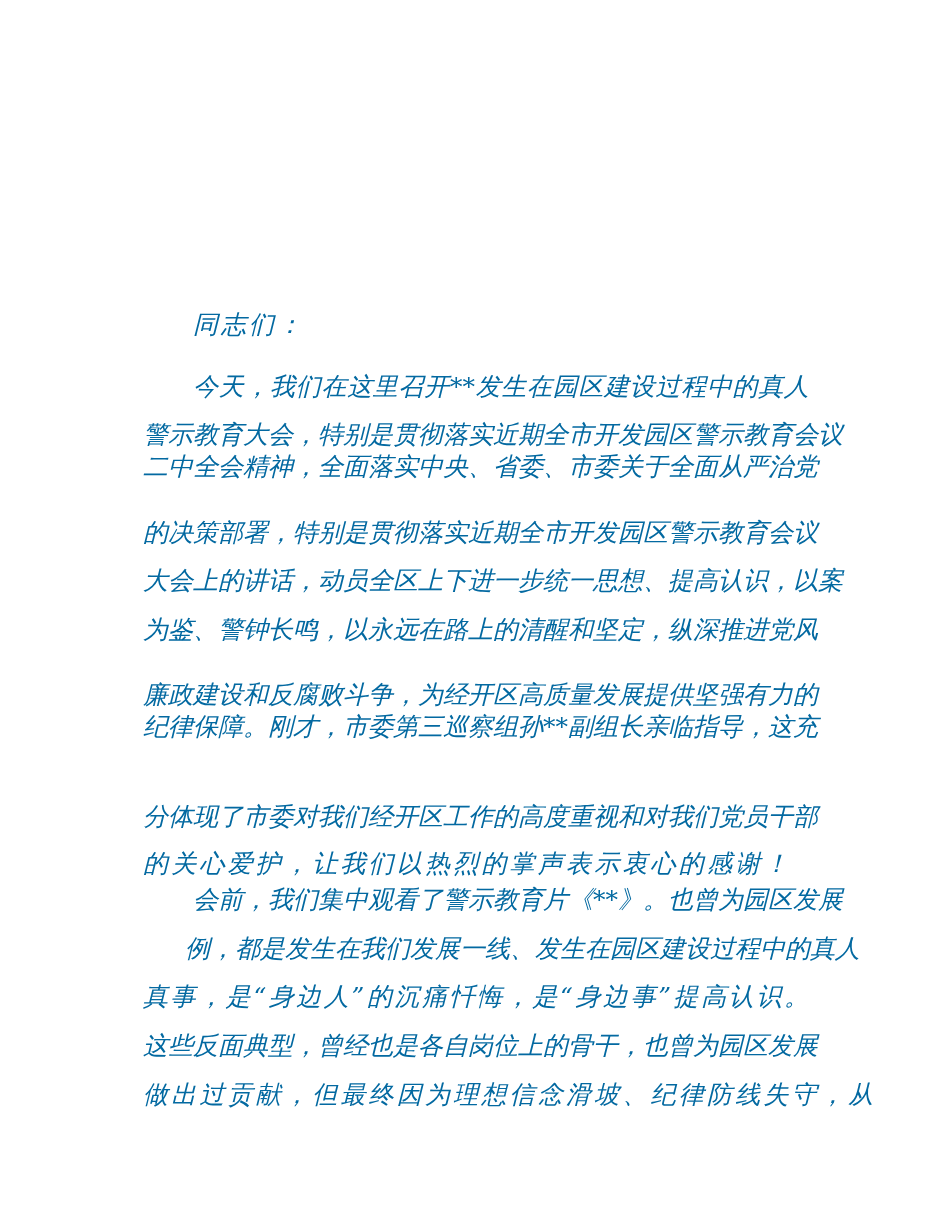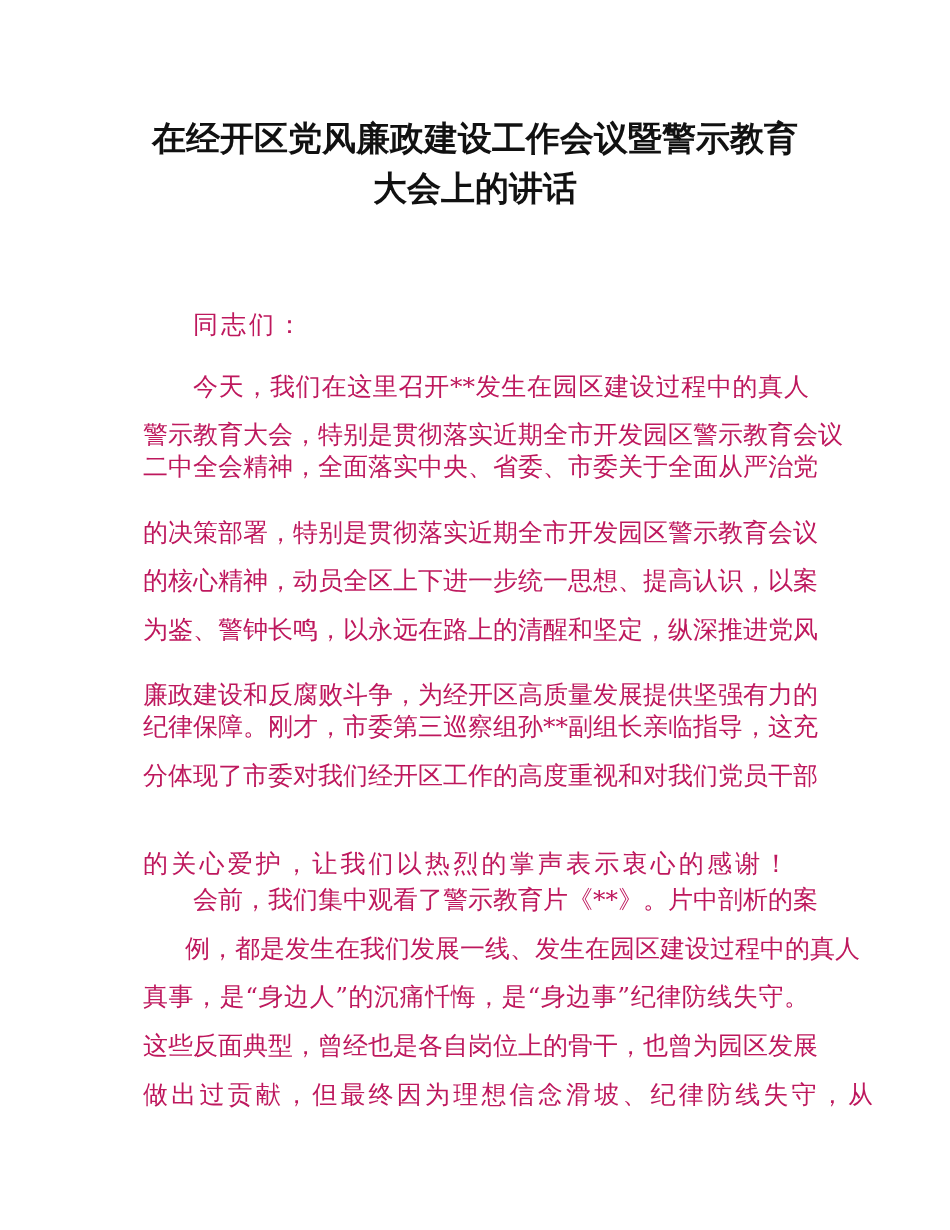--- a/index.html
+++ b/index.html
@@ -7,50 +7,49 @@
     .page { position: absolute; left: 0; top: 0; width: 950px; height: 1230px; background: #fff; }
     .title-line {
       position: absolute; left: 0; width: 950px; text-align: center;
       font-family: "DejaVu Sans", "Liberation Sans", sans-serif;
       font-weight: bold; font-size: 34px; color: #111; letter-spacing: 0px;
       line-height: 40px; white-space: nowrap;
     }
     .line {
       position: absolute; left: 143px; width: 666px;
       font-family: "DejaVu Serif", "Liberation Serif", serif;
-      font-size: 25px; color: #be185d; line-height: 30px; height: 30px;
+      font-size: 25px; color: #0369a1; line-height: 30px; height: 30px;
       text-align: justify; text-align-last: justify; white-space: nowrap;
       overflow: visible;
+      font-style: italic;
     }
     .line.indent { left: 193px; width: 616px; }
     .line.last { text-align-last: left; letter-spacing: 3.2px; }
     .line.salute { text-align-last: left; letter-spacing: 3px; }
   </style>
 </head>
 <body>
 
 <div class="page">
-  <div class="title-line" style="top:118px;">在经开区党风廉政建设工作会议暨警示教育</div>
-  <div class="title-line" style="top:168px;">大会上的讲话</div>
 
   <div class="line indent salute" style="top:310px;">同志们：</div>
 
   <div>
     <div class="line indent" style="top:372px;">今天，我们在这里召开**发生在园区建设过程中的真人</div>
     <div class="line" style="top:420px;">警示教育大会，特别是贯彻落实近期全市开发园区警示教育会议</div>
     <div class="line" style="top:452px;">二中全会精神，全面落实中央、省委、市委关于全面从严治党</div>
     <div class="line" style="top:518px;">的决策部署，特别是贯彻落实近期全市开发园区警示教育会议</div>
-    <div class="line" style="top:566px;">的核心精神，动员全区上下进一步统一思想、提高认识，以案</div>
+    <div class="line" style="top:566px;">大会上的讲话，动员全区上下进一步统一思想、提高认识，以案</div>
     <div class="line" style="top:615px;">为鉴、警钟长鸣，以永远在路上的清醒和坚定，纵深推进党风</div>
     <div class="line" style="top:680px;">廉政建设和反腐败斗争，为经开区高质量发展提供坚强有力的</div>
     <div class="line" style="top:712px;">纪律保障。刚才，市委第三巡察组孙**副组长亲临指导，这充</div>
-    <div class="line" style="top:761px;">分体现了市委对我们经开区工作的高度重视和对我们党员干部</div>
+    <div class="line" style="top:802px;">分体现了市委对我们经开区工作的高度重视和对我们党员干部</div>
     <div class="line last" style="top:849px;">的关心爱护，让我们以热烈的掌声表示衷心的感谢！</div>
   </div>
 
   <div>
-    <div class="line indent" style="top:885px;">会前，我们集中观看了警示教育片《**》。片中剖析的案</div>
+    <div class="line indent" style="top:885px;">会前，我们集中观看了警示教育片《**》。也曾为园区发展</div>
     <div class="line" style="top:934px;margin-left:42px;">例，都是发生在我们发展一线、发生在园区建设过程中的真人</div>
-    <div class="line" style="top:982px;">真事，是“身边人”的沉痛忏悔，是“身边事”纪律防线失守。</div>
+    <div class="line" style="top:982px;">真事，是“身边人”的沉痛忏悔，是“身边事”提高认识。</div>
     <div class="line" style="top:1031px;">这些反面典型，曾经也是各自岗位上的骨干，也曾为园区发展</div>
     <div class="line last" style="top:1080px;">做出过贡献，但最终因为理想信念滑坡、纪律防线失守，从</div>
   </div>
 </div>
 
 </body></html>

